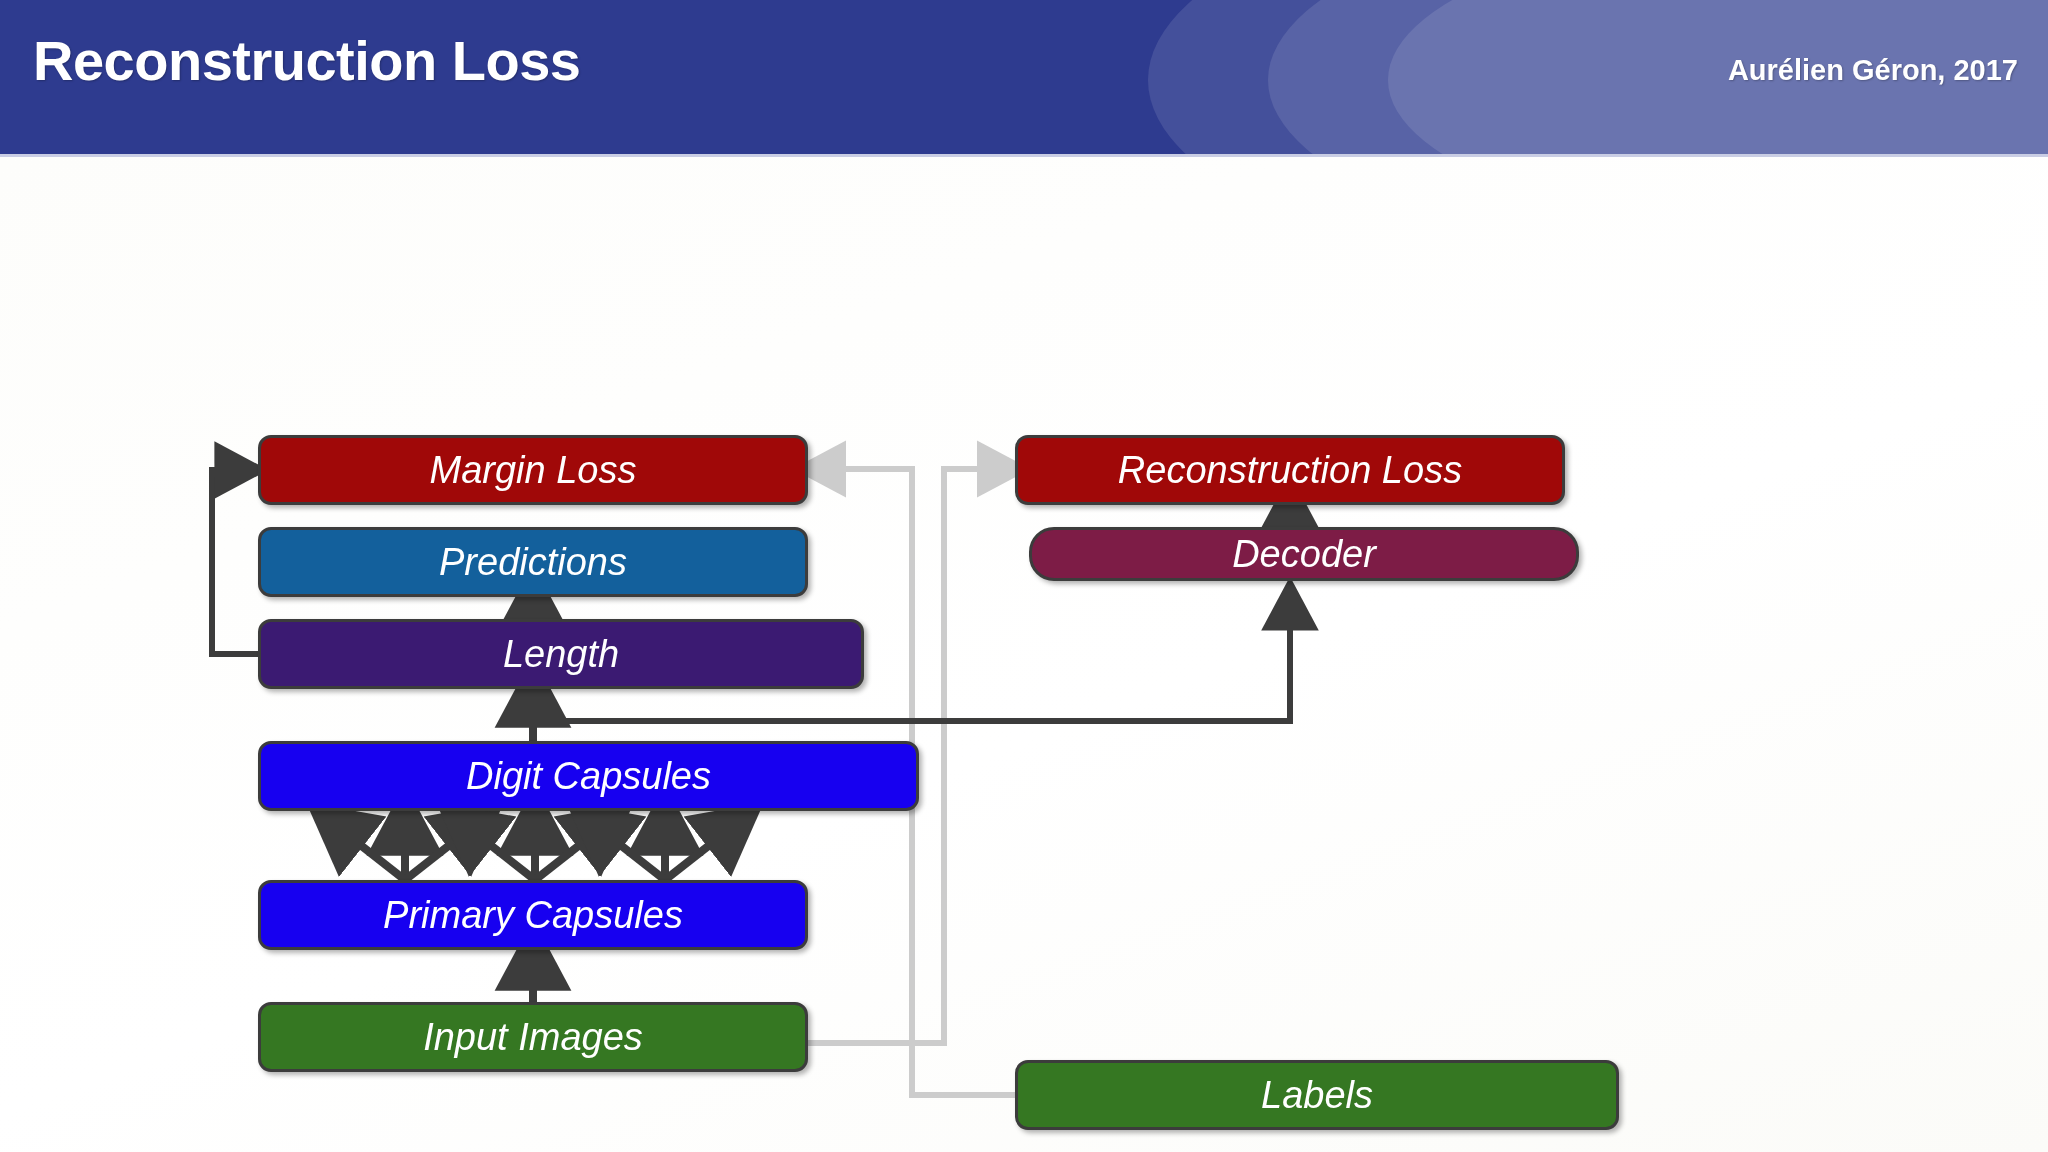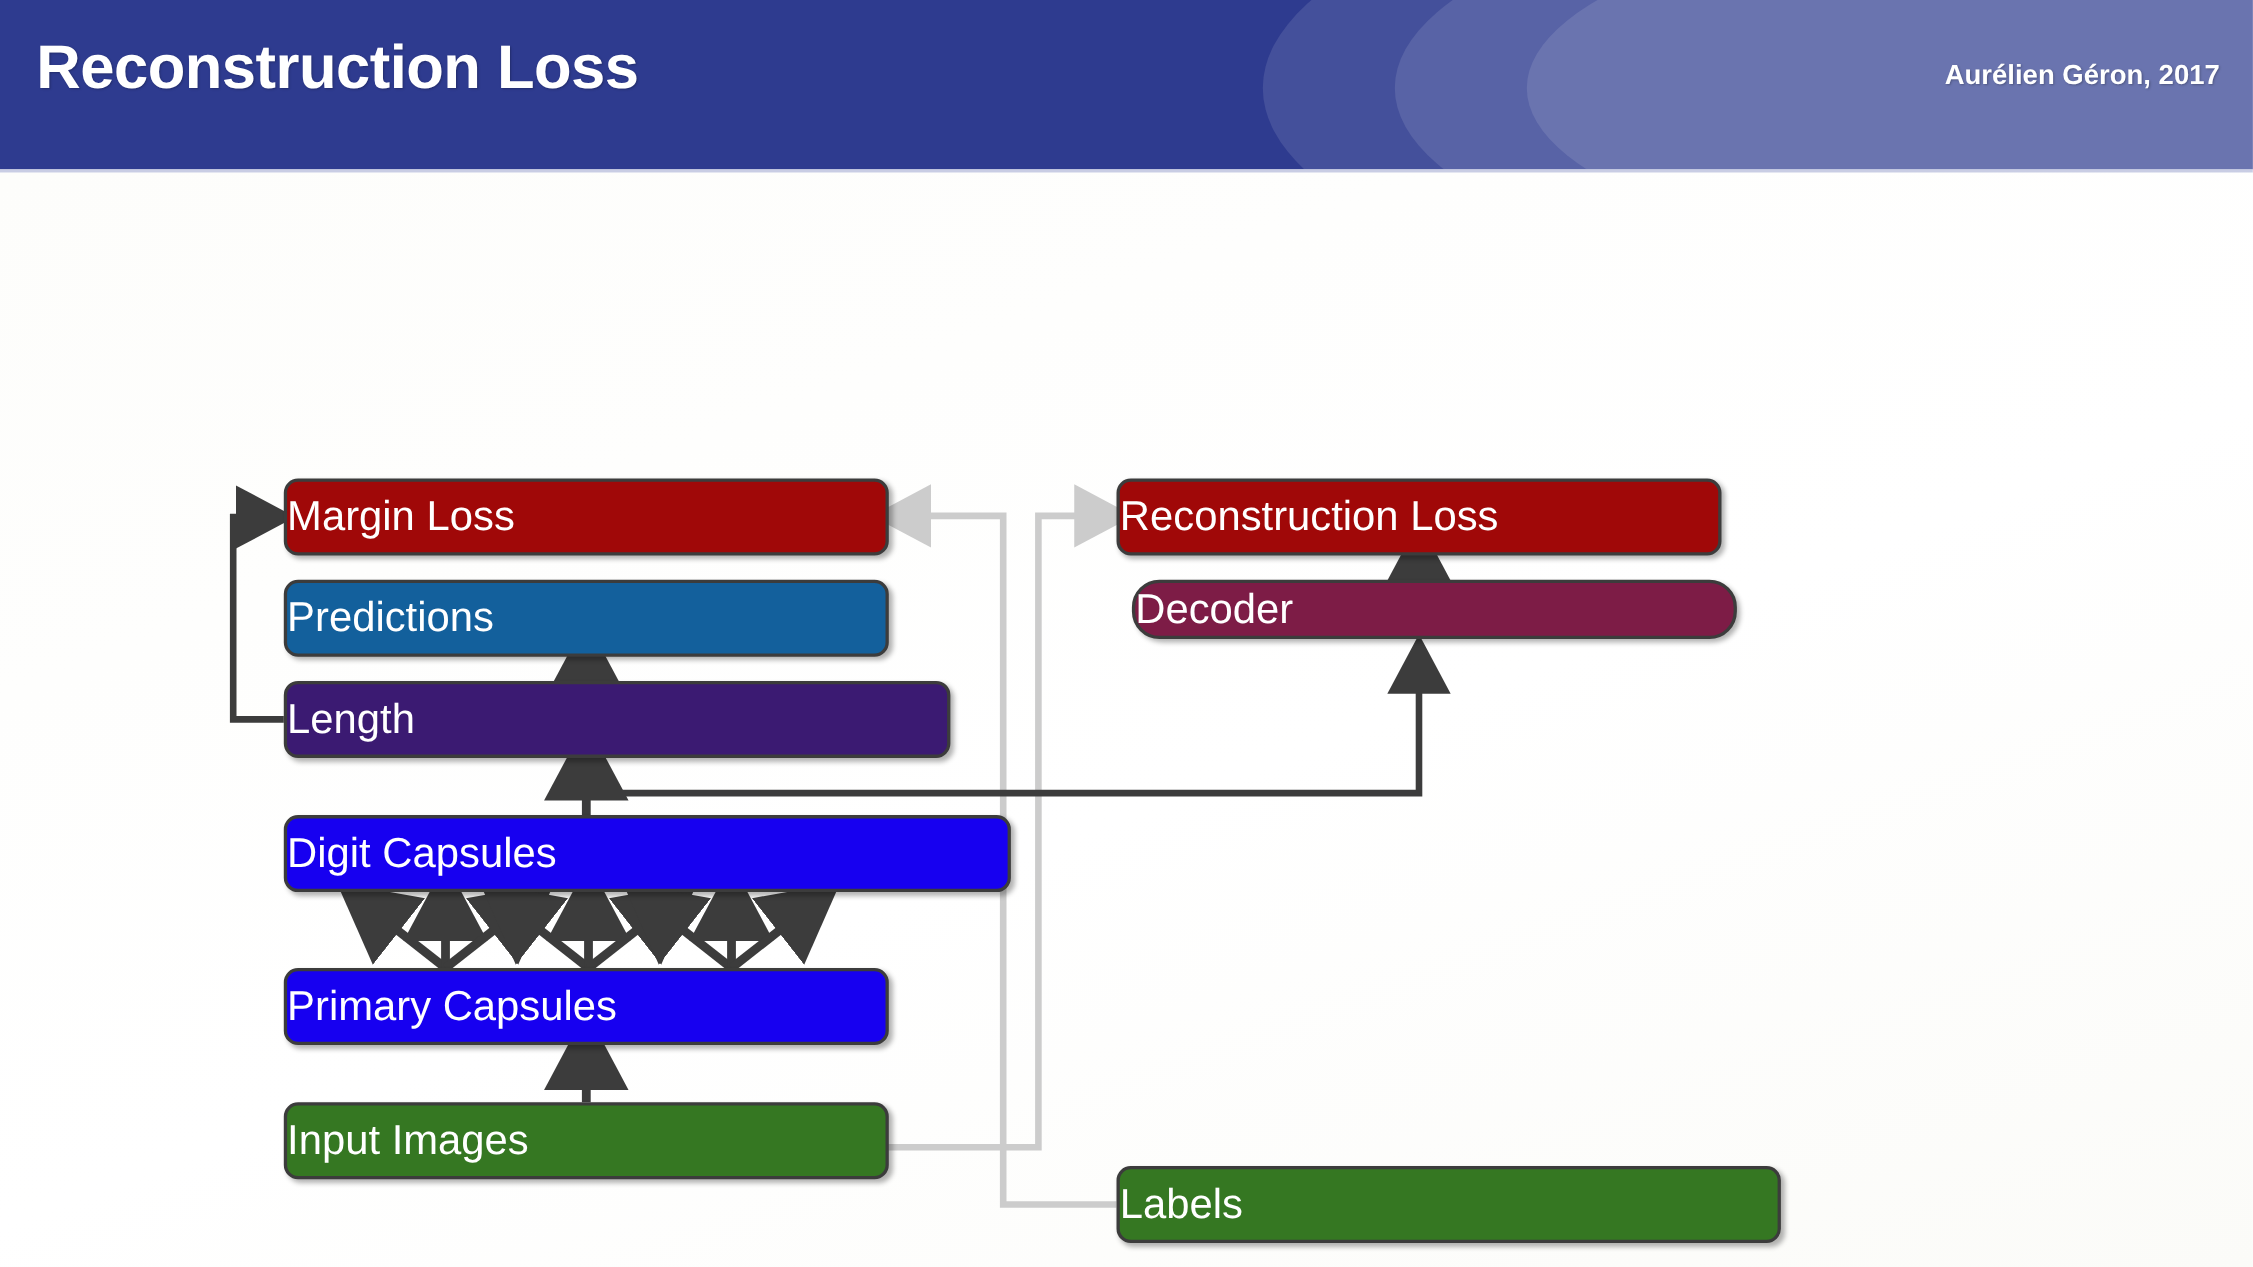--- a/index.html
+++ b/index.html
@@ -33,42 +33,43 @@
   #slide-title{
     position:absolute;left:33px;top:28px;
     font-size:56px;font-weight:bold;color:#ffffff;
     letter-spacing:-0.5px;
     z-index:5;
     text-shadow:1px 1px 2px rgba(0,0,0,0.25);
     white-space:nowrap;
   }
   #attribution{
     position:absolute;right:30px;top:54px;
-    font-size:25px;font-weight:bold;color:#ffffff;
+    font-size:29px;font-weight:bold;color:#ffffff;
     z-index:5;white-space:nowrap;
     text-shadow:1px 1px 2px rgba(0,0,0,0.25);
   }
 
   
   #canvas{
     position:absolute;left:0;top:157px;width:2048px;height:995px;
     background:linear-gradient(160deg,#fdfdfb 0%,#ffffff 55%,#fbfbf8 100%);
   }
 
   
   .node{
     position:absolute;
     border:3px solid #3c3c3c;
     border-radius:13px;
     box-sizing:border-box;
-    display:flex;align-items:center;
+    display:flex;align-items:center;justify-content:center;
     color:#ffffff;
     font-size:38px;
     box-shadow:3px 3px 5px rgba(0,0,0,0.30);
     white-space:nowrap;
+    font-style:italic;
   }
   .node .lbl{ pointer-events:none; }
 
   
   #wires{ position:absolute;left:0;top:0;width:2048px;height:995px; }
 </style>
 </head>
 <body>
 
 <div id="header" style="background: rgb(46, 59, 143);">

